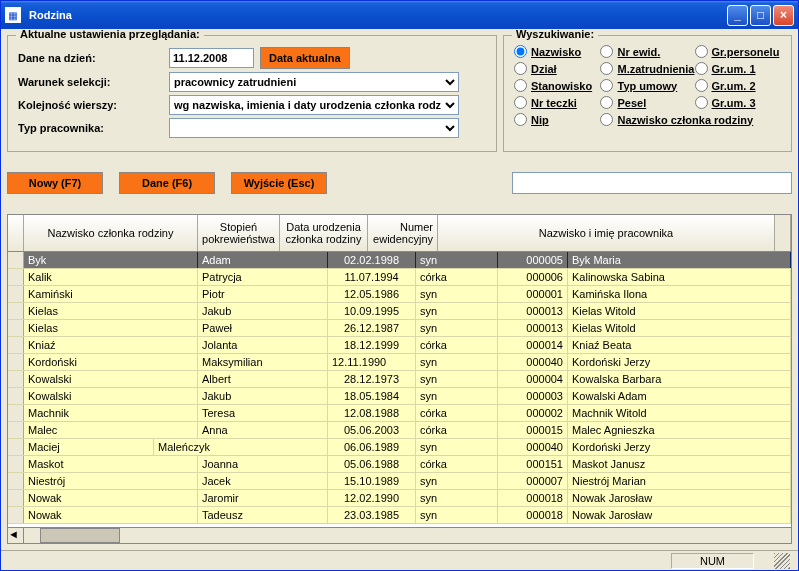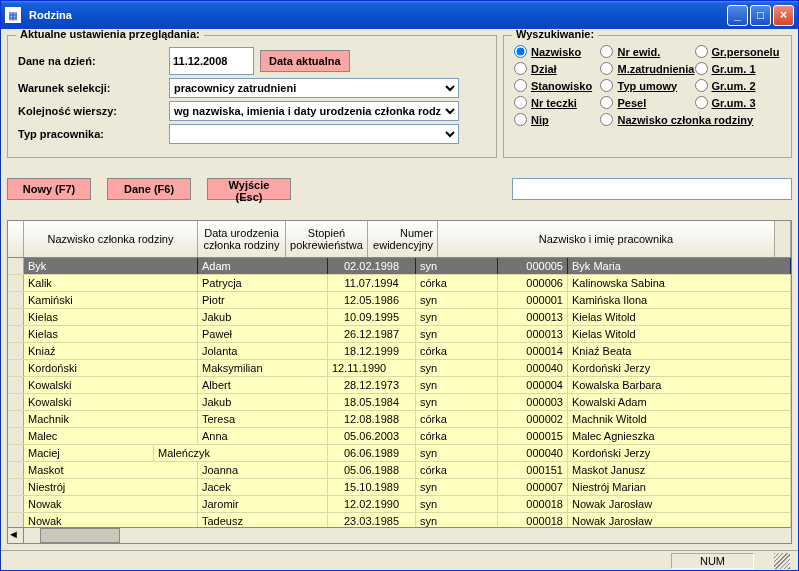--- a/index.html
+++ b/index.html
@@ -13,31 +13,31 @@
 .winbtn.min,.winbtn.max{background:linear-gradient(to bottom,#4f8de8,#1950c8)}
 .winbtn.close{background:linear-gradient(to bottom,#ef8b78,#d8452b)}
 .content{flex:1;padding:6px;display:flex;flex-direction:column;gap:20px;overflow:hidden}
 .toprow{display:flex;gap:6px}
 .groupbox{border:1px solid #aca899;padding:8px 10px 10px;position:relative;background:#ece9d8}
 .groupbox .gb-title{position:absolute;top:-8px;left:8px;background:#ece9d8;padding:0 4px;font-weight:bold}
 .gb-left{flex:0 0 490px}
 .gb-right{flex:1}
 .formrow{display:flex;align-items:center;margin:3px 0;gap:6px}
 .formrow label{width:145px;font-weight:bold;}
-.txt{height:28px;border:1px solid #7f9db9;background:#fff;padding:0 3px;font-size:11px}
+.txt{height:20px;border:1px solid #7f9db9;background:#fff;padding:0 3px;font-size:11px}
 .txt.date{width:85px;font-weight:bold}
 .select{height:20px;border:1px solid #7f9db9;background:#fff;font-size:11px;font-weight:bold;width:290px}
-.btn{height:22px;border:1px solid #888;background:#fca5a5;padding:0 8px;font-weight:bold;font-size:11px;cursor:pointer}
+.btn{height:22px;border:1px solid #888;background:#f97316;padding:0 8px;font-weight:bold;font-size:11px;cursor:pointer}
 .searchgrid{display:grid;grid-template-columns:repeat(3,1fr);gap:2px 0}
 .radio{display:flex;align-items:center;gap:4px;padding:1px 0}
 .radio input{margin:0}
 .radio span{text-decoration:underline;font-weight:bold}
 .radio.span2{grid-column:span 2}
 .btnrow{display:flex;gap:16px;align-items:center}
-.btnrow .btn{width:84px}
+.btnrow .btn{width:96px}
 .searchinput{flex:1;height:22px;border:1px solid #7f9db9;background:#fff;margin-left:auto}
 .grid{flex:1;border:1px solid #888;background:#fff;display:flex;flex-direction:column;overflow:hidden}
 .gheader{display:flex;background:#ece9d8;border-bottom:1px solid #888}
 .gh{border-right:1px solid #aca899;padding:3px 4px;text-align:center;font-size:11px;display:flex;align-items:center;justify-content:center;min-height:36px;background:linear-gradient(to bottom,#fff,#ece9d8)}
 .c0{width:16px;flex:none}
 .c1{width:174px;flex:none}
 .c2{width:130px;flex:none}
 .c3{width:88px;flex:none;text-align:center}
 .c4{width:82px;flex:none}
 .c5{width:70px;flex:none;text-align:right}
@@ -160,25 +160,25 @@
       <button class="btn">Dane (F6)</button>
       <button class="btn">Wyjście (Esc)</button>
       <input class="searchinput" style="max-width: 280px;" value="">
     </div>
 
     <div class="grid">
       <div class="gheader">
         <div class="gh c0"></div>
         <div class="gh c1">Nazwisko
 członka rodziny</div>
+        <div class="gh c4">Stopień
+pokrewieństwa</div>
         <div class="gh c3">Data
 urodzenia
 członka rodziny</div>
-        <div class="gh c4">Stopień
-pokrewieństwa</div>
         <div class="gh c5">Numer
 ewidencyjny</div>
         <div class="gh c6">Nazwisko i imię pracownika</div>
         <div class="gh cscroll"></div>
       </div>
       <div class="gbody" id="gbody">
           <div class="grow sel">
             <div class="c0g"></div>
             <div class="gc c1">Byk</div>
             <div class="gc c2">Adam</div>

